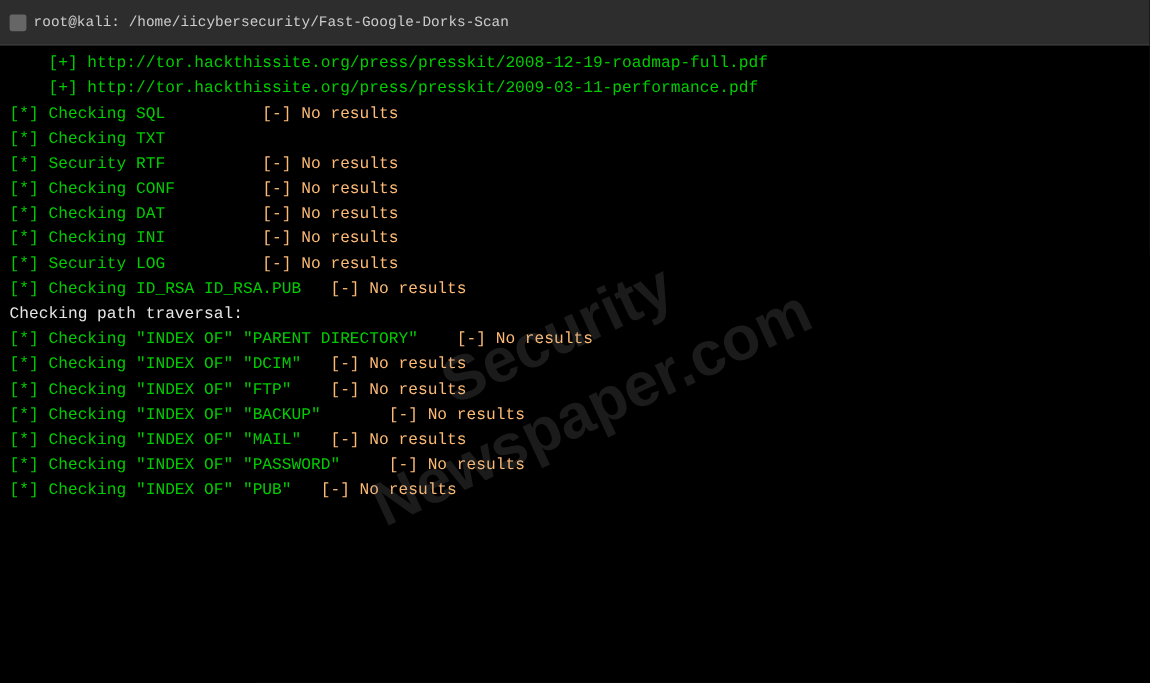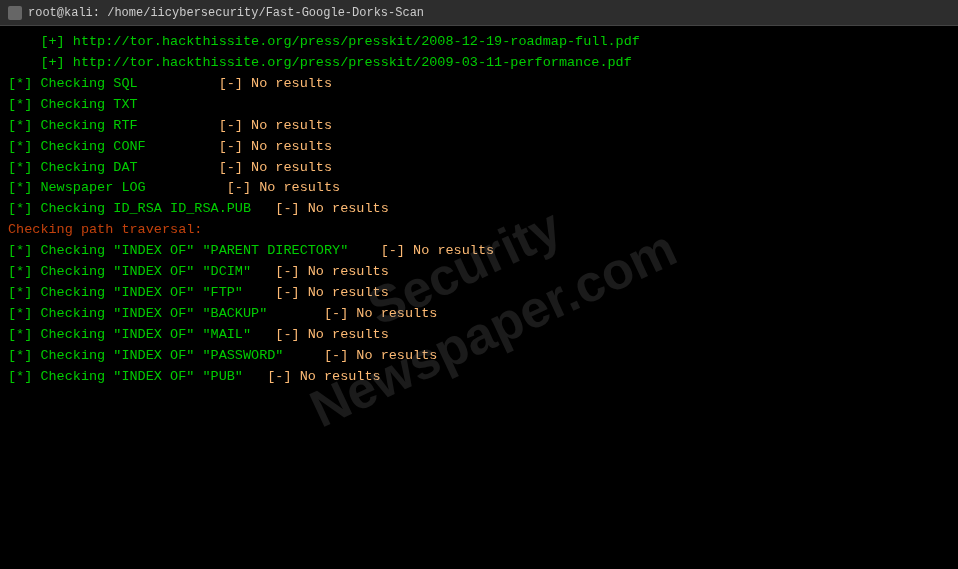--- a/index.html
+++ b/index.html
@@ -13,21 +13,21 @@
     }
     .title-bar {
       background: #2d2d2d;
       color: #ccc;
       font-size: 12px;
       padding: 4px 8px;
       display: flex;
       align-items: center;
       gap: 6px;
       border-bottom: 1px solid #444;
-      height: 26px;
+      height: 38px;
     }
     .title-bar-icon {
       width: 14px;
       height: 14px;
       background: #666;
       border-radius: 2px;
       display: inline-block;
     }
     .terminal {
       background: #000;
@@ -36,21 +36,21 @@
       height: calc(569px - 26px);
       overflow: hidden;
       position: relative;
     }
     .line {
       line-height: 1.55;
       white-space: pre;
     }
     .green { color: #00cc00; }
     .red { color: #fdba74; }
-    .cyan { color: #c2410c; }
+    .cyan { color: #e5e5e5; }
     .white { color: #cccccc; }
     .watermark {
       position: absolute;
       top: 50%;
       left: 50%;
       transform: translate(-50%, -50%) rotate(-25deg);
       font-size: 52px;
       color: rgba(150, 150, 150, 0.18);
       font-family: Arial, sans-serif;
       font-weight: bold;
@@ -72,24 +72,25 @@
 <div class="terminal">
   <div class="watermark">
     <div>Security</div>
     <div>Newspaper.com</div>
   </div>
   <div id="terminal-lines">
       <div class="line"><span class="green">    [+] http://tor.hackthissite.org/press/presskit/2008-12-19-roadmap-full.pdf</span></div>
       <div class="line"><span class="green">    [+] http://tor.hackthissite.org/press/presskit/2009-03-11-performance.pdf</span></div>
       <div class="line"><span class="green">[*] </span><span class="green">Checking SQL</span><span class="red">          [-] No results</span></div>
       <div class="line"><span class="green">[*] </span><span class="green">Checking TXT</span></div>
-      <div class="line"><span class="green">[*] </span><span class="green">Checking RTF</span><span class="red">          [-] No results</span></div>
+      <div class="line"><span class="green">[*] </span><span class="green">Security RTF</span><span class="red">          [-] No results</span></div>
       <div class="line"><span class="green">[*] </span><span class="green">Checking CONF</span><span class="red">         [-] No results</span></div>
       <div class="line"><span class="green">[*] </span><span class="green">Checking DAT</span><span class="red">          [-] No results</span></div>
-      <div class="line"><span class="green">[*] </span><span class="green">Newspaper LOG</span><span class="red">          [-] No results</span></div>
+      <div class="line"><span class="green">[*] </span><span class="green">Checking INI</span><span class="red">          [-] No results</span></div>
+      <div class="line"><span class="green">[*] </span><span class="green">Security LOG</span><span class="red">          [-] No results</span></div>
       <div class="line"><span class="green">[*] </span><span class="green">Checking ID_RSA ID_RSA.PUB</span><span class="red">   [-] No results</span></div>
       <div class="line"><span class="white"></span></div>
       <div class="line"><span class="cyan">Checking path traversal:</span></div>
       <div class="line"><span class="green">[*] </span><span class="green">Checking "INDEX OF" "PARENT DIRECTORY"</span><span class="red">    [-] No results</span></div>
       <div class="line"><span class="green">[*] </span><span class="green">Checking "INDEX OF" "DCIM"</span><span class="red">   [-] No results</span></div>
       <div class="line"><span class="green">[*] </span><span class="green">Checking "INDEX OF" "FTP"</span><span class="red">    [-] No results</span></div>
       <div class="line"><span class="green">[*] </span><span class="green">Checking "INDEX OF" "BACKUP"</span><span class="red">       [-] No results</span></div>
       <div class="line"><span class="green">[*] </span><span class="green">Checking "INDEX OF" "MAIL"</span><span class="red">   [-] No results</span></div>
       <div class="line"><span class="green">[*] </span><span class="green">Checking "INDEX OF" "PASSWORD"</span><span class="red">     [-] No results</span></div>
       <div class="line"><span class="green">[*] </span><span class="green">Checking "INDEX OF" "PUB"</span><span class="red">   [-] No results</span></div>

